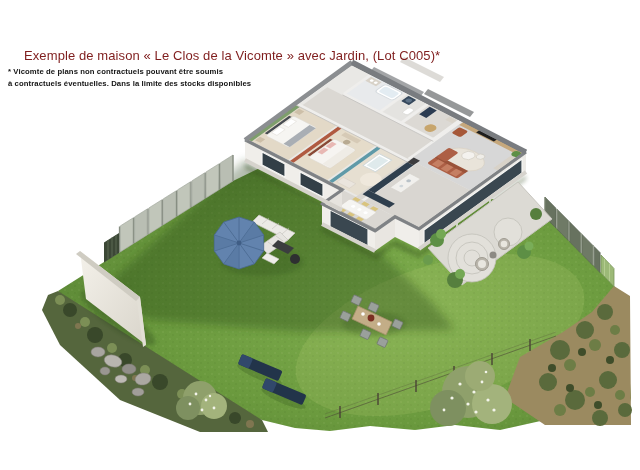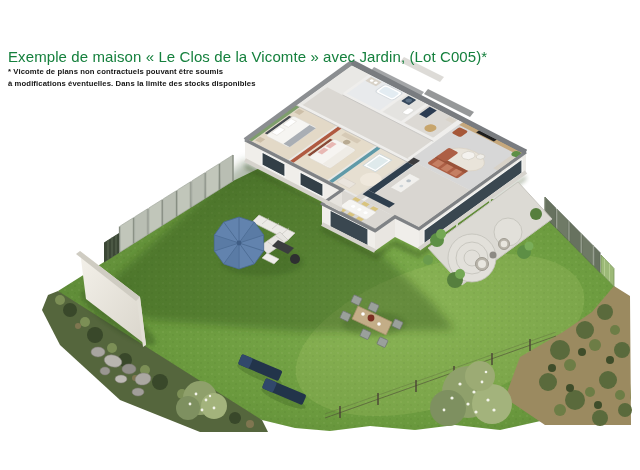--- a/index.html
+++ b/index.html
@@ -1,18 +1,18 @@
 <!DOCTYPE html>
 <html><head>
 <meta charset="utf-8">
 <style>
   html,body{margin:0;padding:0;background:#ffffff;}
   #stage{position:relative;width:640px;height:470px;background:#ffffff;overflow:hidden;
          font-family:"Liberation Sans",sans-serif;}
-  .hdr-title{position:absolute;left:8px;top:48px;font-size:15px;color:#15803d;
+  .hdr-title{position:absolute;left:24px;top:48px;font-size:13px;color:#7f1d1d;
              letter-spacing:.1px;white-space:nowrap;}
   .hdr-disc{position:absolute;left:8px;font-size:7.7px;font-weight:700;color:#141414;
             white-space:nowrap;letter-spacing:.1px;}
   .d1{top:67px;} .d2{top:79px;}
   svg{position:absolute;left:0;top:0;}
 </style>
 </head>
 <body>
 
 <div id="stage">
@@ -473,14 +473,14 @@
         <circle cx="494" cy="410" r="1.6"></circle>
           <circle cx="444" cy="410" r="1.4"></circle>
           <circle cx="476" cy="412" r="1.6"></circle>
         <circle cx="486" cy="372" r="1.3"></circle>
       </g>
     </g>
   </svg>
 
   <div class="hdr-title">Exemple de maison « Le Clos de la Vicomte » avec Jardin, (Lot C005)*</div>
   <div class="hdr-disc d1">* Vicomte de plans non contractuels pouvant être soumis</div>
-  <div class="hdr-disc d2">à modifications éventuelles. Dans la limite des stocks disponibles</div>
+  <div class="hdr-disc d2">à contractuels éventuelles. Dans la limite des stocks disponibles</div>
 </div>
 
 </body></html>

